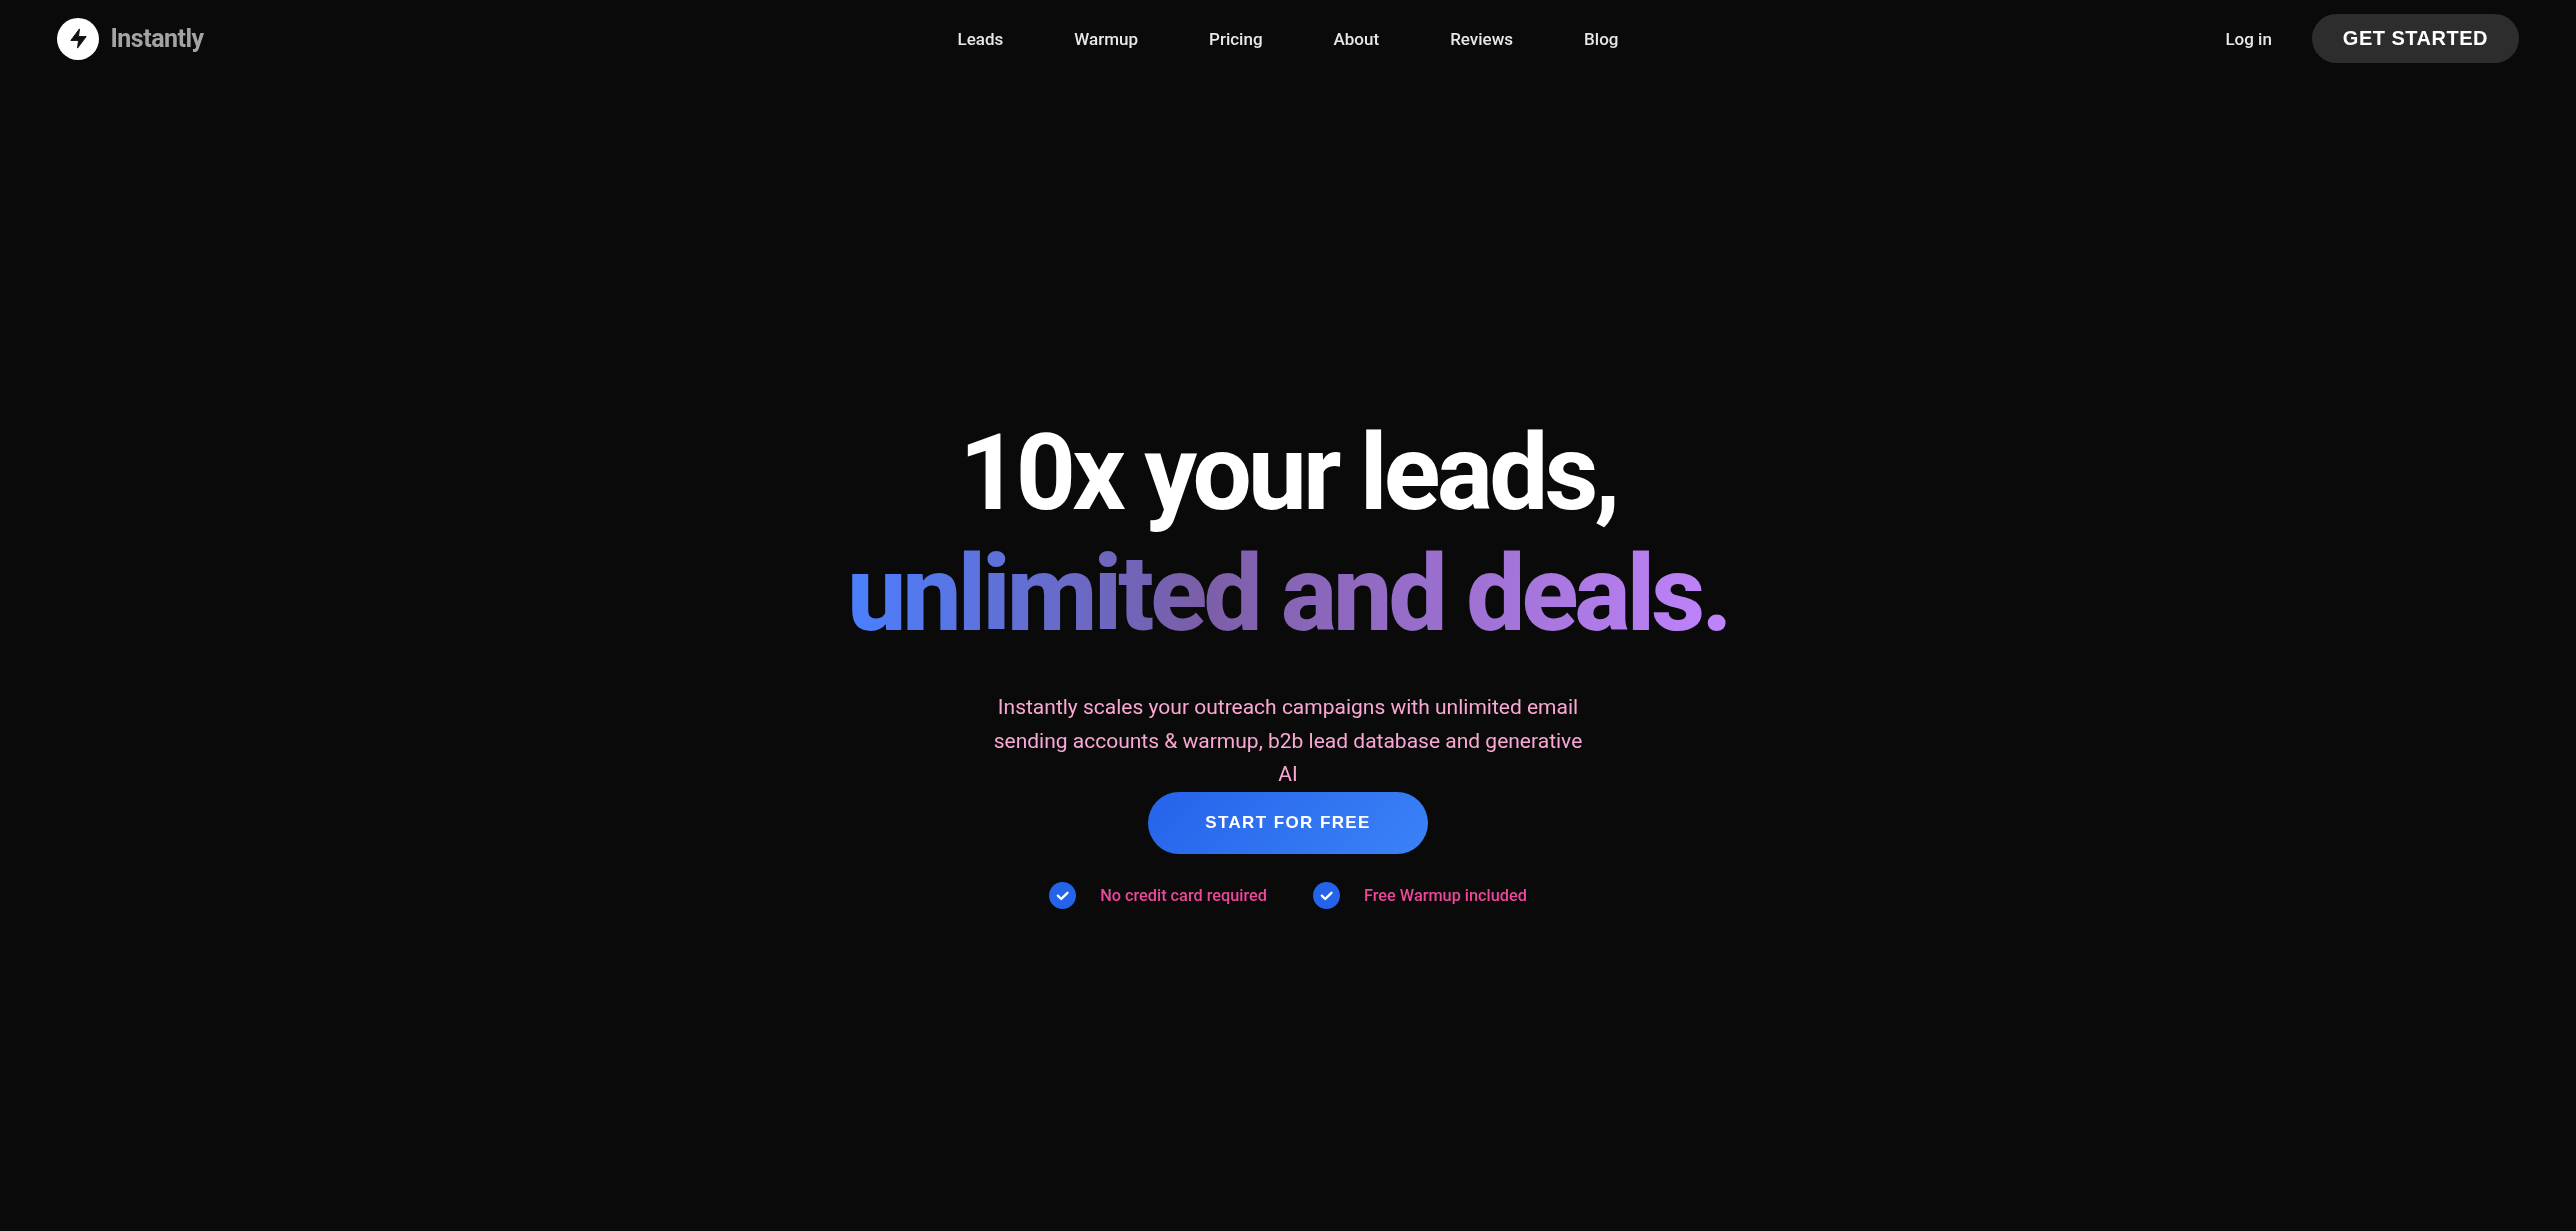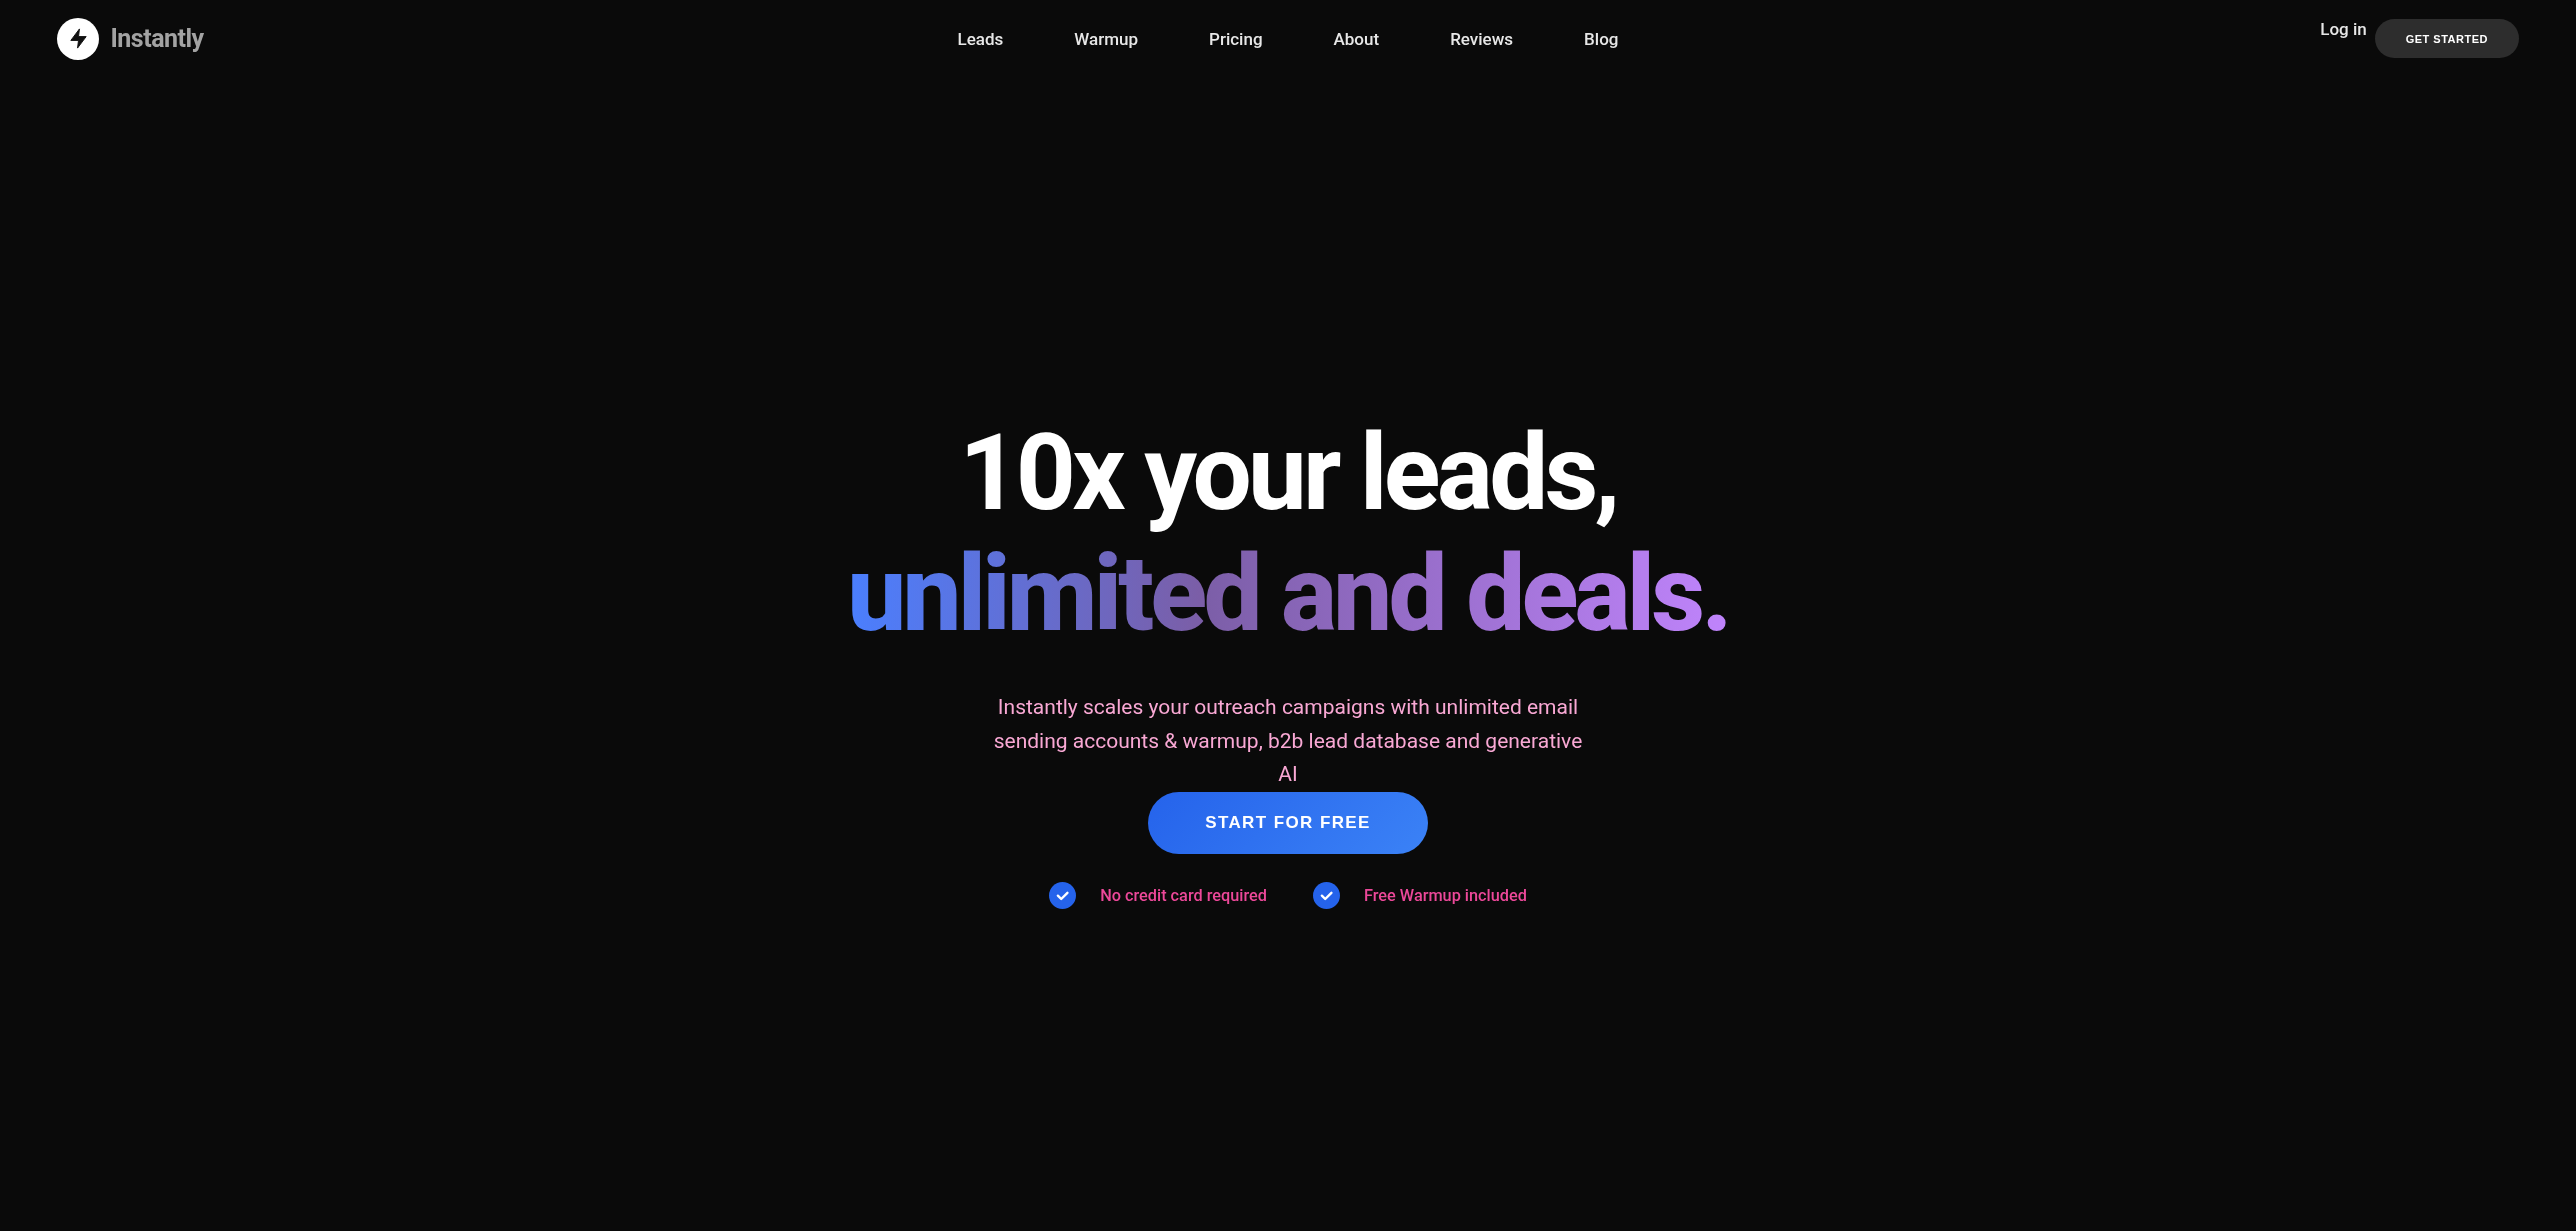--- a/index.html
+++ b/index.html
@@ -71,39 +71,39 @@
       color: #ffffff;
       text-decoration: none;
       font-size: 17px;
       font-weight: 500;
       opacity: 0.9;
       transition: opacity 0.2s;
     }
 
     .nav-actions {
       display: flex;
-      align-items: flex-start;
-      gap: 8px;
+      align-items: center;
+      gap: 40px;
     }
 
     .nav-login {
       color: #ffffff;
       text-decoration: none;
       font-size: 17px;
       font-weight: 500;
       opacity: 0.9;
     }
 
     .nav-cta {
       background: #2d2d2d;
       color: #ffffff;
       border: none;
       padding: 13.4px 31px;
       border-radius: 48px;
-      font-size: 11px;
+      font-size: 20px;
       font-weight: 700;
       letter-spacing: 0.5px;
       cursor: pointer;
       text-transform: uppercase;
     }
 
     
     .hero {
       display: flex;
       flex-direction: column;

